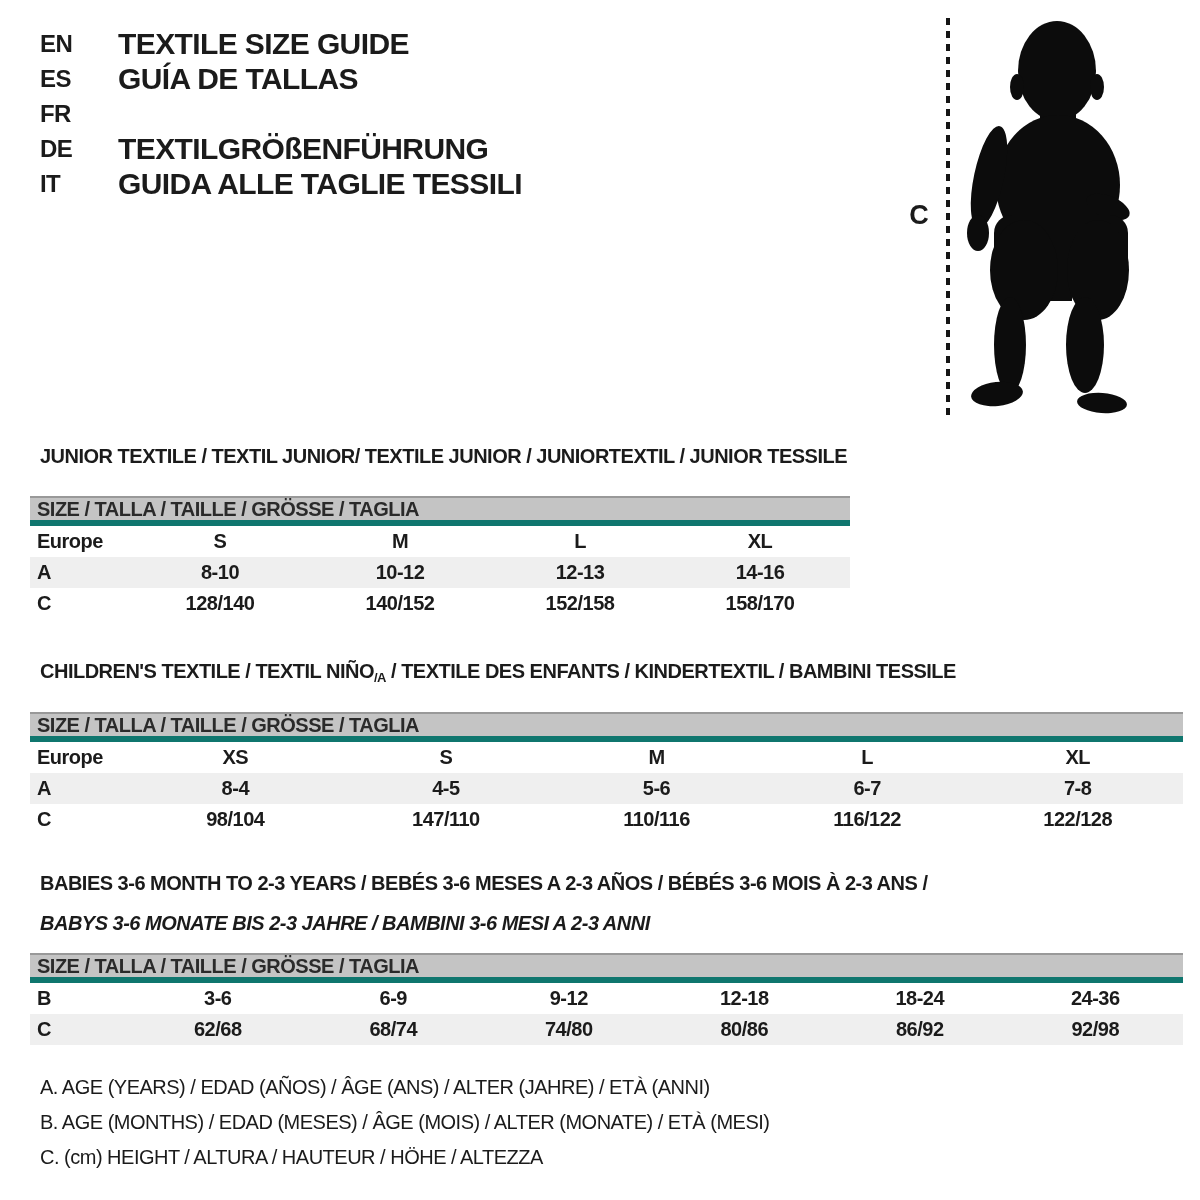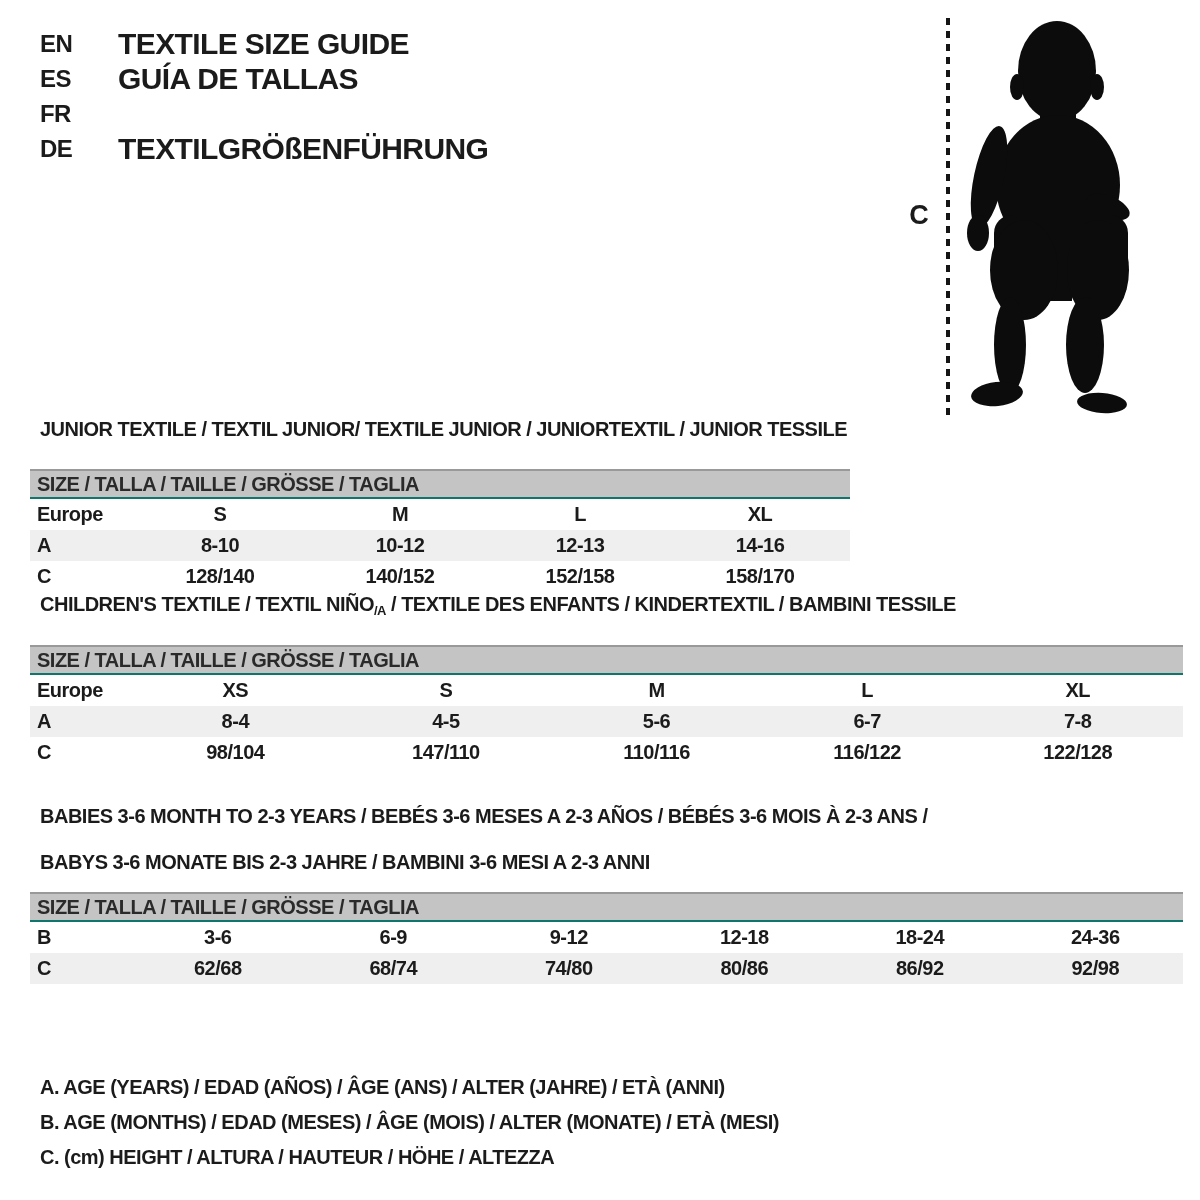--- a/index.html
+++ b/index.html
@@ -66,51 +66,51 @@
     left: 962px;
     top: 14px;
     width: 180px;
     height: 402px;
   }
 
   
   .sections {
     position: absolute;
     left: 30px;
-    top: 417px;
+    top: 444px;
     width: 1153px;
   }
   .section-title {
     font-size: 20px;
     font-weight: 700;
     letter-spacing: -0.5px;
     line-height: 24px;
     padding-left: 10px;
     white-space: nowrap;
   }
-  .section-title + .section-title { margin-top: 22px; }
+  .section-title + .section-title { margin-top: 16px; font-style: italic; }
   .section-title .sub {
     font-size: 13px;
     position: relative;
     top: 4px;
   }
   .tbl { margin-top: 28px; }
   .section-junior .tbl { width: 820px; }
   .section-children .tbl, .section-babies .tbl { width: 1153px; }
-  .section-children { }
+  .section-children { margin-top: 40px; }
   .section-children .tbl { margin-top: 26px; }
   .section-babies { margin-top: 36px; }
   .section-babies .tbl { margin-top: 18px; }
 
   .tbl-header {
     box-sizing: border-box;
     height: 30px;
     background: #c4c4c4;
     border-top: 2px solid #999999;
-    border-bottom: 2px solid #0f766e;
+    border-bottom: 6px solid #0f766e;
     font-size: 20px;
     font-weight: 700;
     letter-spacing: -0.5px;
     padding-left: 7px;
     display: flex;
     align-items: center;
     color: #2a2a2a;
   }
   .tbl-row {
     display: flex;
@@ -137,21 +137,21 @@
   .legend {
     position: absolute;
     left: 40px;
     top: 1070px;
   }
   .legend-line {
     height: 35px;
     display: flex;
     align-items: center;
     font-size: 20px;
-    font-weight: 700;
+    font-weight: 400;
     letter-spacing: -0.5px;
     white-space: nowrap;
   }
 </style>
 </head>
 <body>
 
 <div class="page">
 
   <div class="langs">
@@ -162,20 +162,24 @@
     <div class="lang-row">
       <span class="lang-code">ES</span>
       <span class="lang-title">GUÍA DE TALLAS</span>
     </div>
     <div class="lang-row">
       <span class="lang-code">FR</span>
     </div>
     <div class="lang-row">
       <span class="lang-code">DE</span>
       <span class="lang-title">TEXTILGRÖßENFÜHRUNG</span>
+    </div>
+    <div class="lang-row">
+      <span class="lang-code">IT</span>
+      <span class="lang-title">GUIDA ALLE TAGLIE TESSILI</span>
     </div>
   </div>
 
   <div class="figure">
     <span class="measure-label">C</span>
     <div class="dash-line"></div>
     <svg class="silhouette" viewBox="0 0 180 400" xmlns="http://www.w3.org/2000/svg" aria-hidden="true">
       <g fill="#0c0c0c">
 
         <ellipse cx="95" cy="56" rx="39" ry="50"></ellipse>

